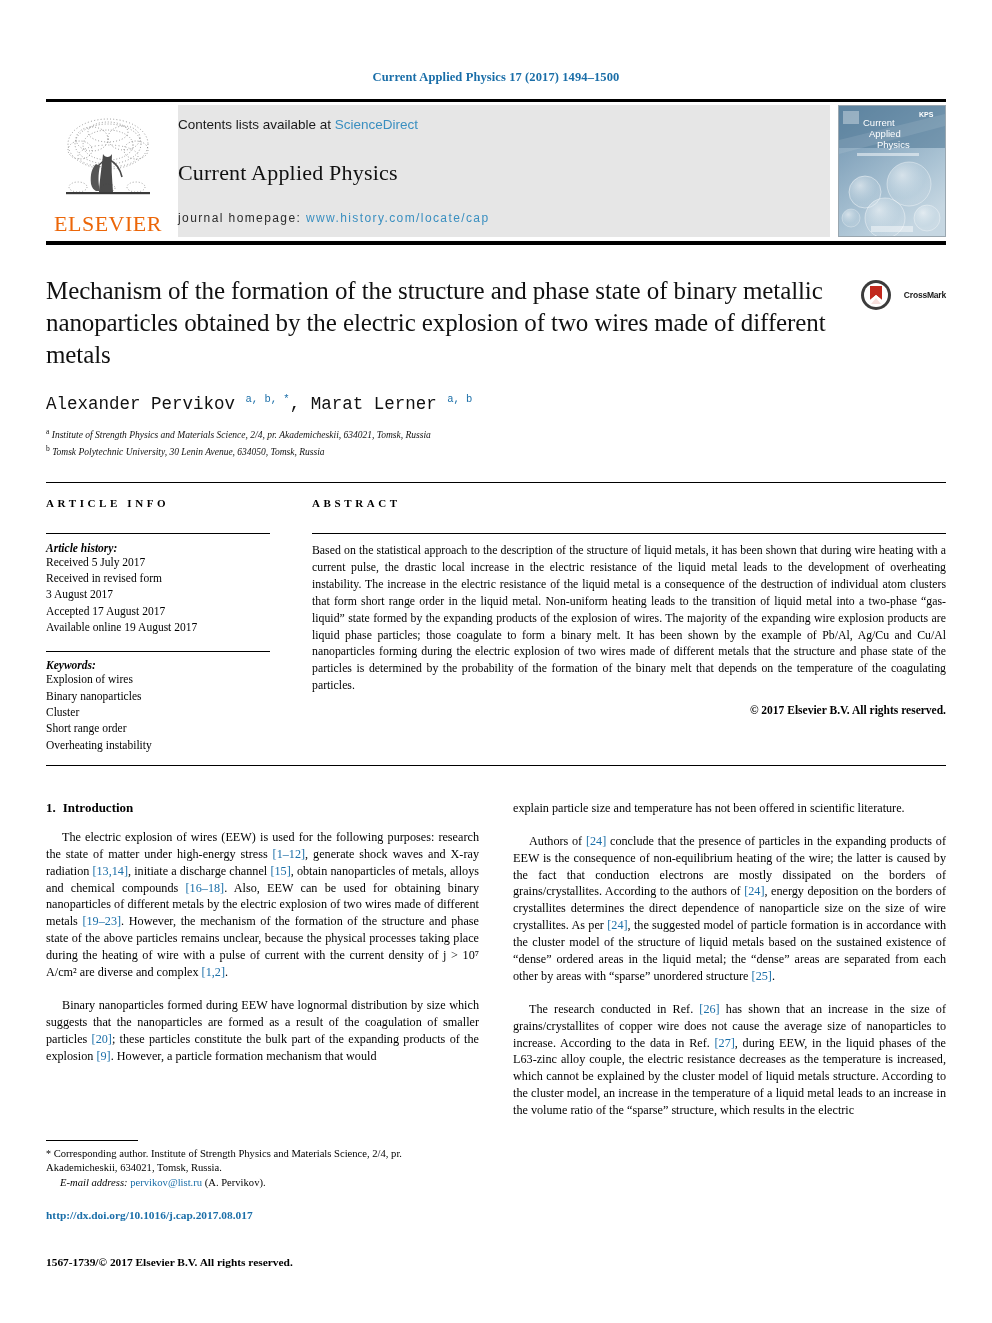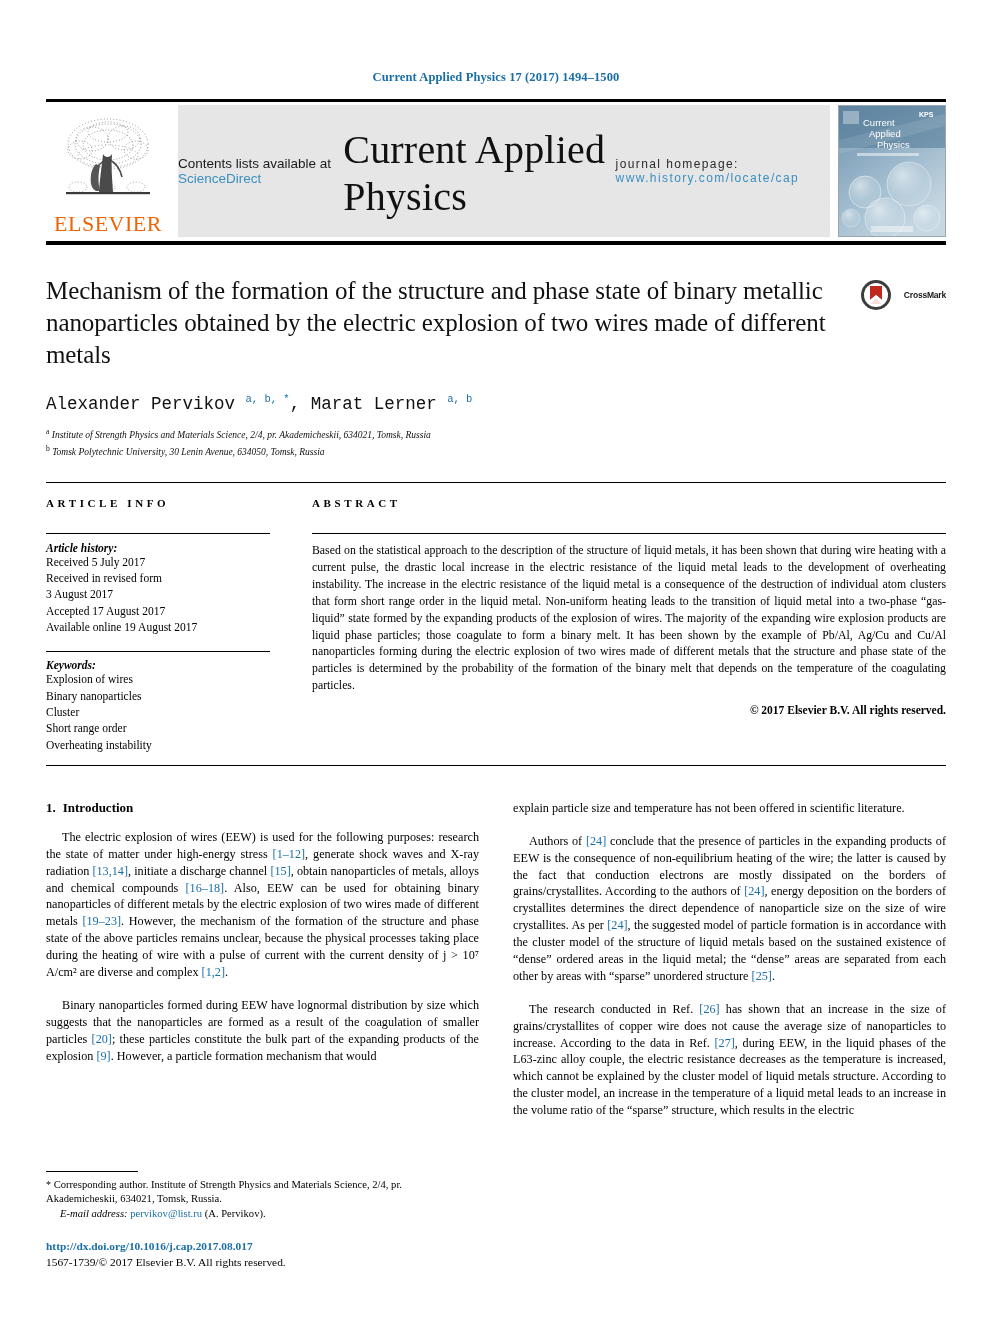--- a/index.html
+++ b/index.html
@@ -58,35 +58,34 @@
     color: #ec6608;
     font-size: 22px;
     letter-spacing: .5px;
     line-height: 1;
     margin-top: 1px;
   }
   .banner {
     flex: 1 1 auto;
     background: #e6e6e6;
     display: flex;
-    flex-direction: row;
-    align-items: center;
+    flex-direction: column;
     justify-content: space-between;
     padding: 12px 0 12px 0;
     margin: 0 8px 0 8px;
   }
   .contents-line {
     font-family: "Liberation Sans", sans-serif;
     font-size: 13.5px;
     color: #1a1a1a;
   }
   .contents-line .sd { color: #3a8fc0; }
   .journal-name {
     font-family: "Liberation Serif", serif;
-    font-size: 40px;
+    font-size: 22px;
     color: #111;
     letter-spacing: .2px;
     margin: 3px 0 0 0;
   }
   .homepage-line {
     font-family: "Liberation Sans", sans-serif;
     font-size: 12px;
     color: #2b2b2b;
     letter-spacing: 1.4px;
   }
@@ -237,21 +236,21 @@
   .footnote .star { font-size: 10px; }
   .fn-email { text-indent: 14px; }
   .fn-email .ital { font-style: italic; }
   .fn-email a, .link { color: #1a6ea8; text-decoration: none; }
   .doi-block {
     margin-top: 17px;
     font-size: 11.4px;
     line-height: 1.4;
   }
   .doi-link { color: #1a6ea8; font-weight: bold; }
-  .issn-line { font-weight: normal; }
+  .issn-line { font-weight: bold; margin-top: 31px; }
 </style>
 </head>
 <body>
 
 <div class="page">
 
   <div class="runhead">Current Applied Physics 17 (2017) 1494–1500</div>
 
   <div class="masthead-rule-top"></div>
 

